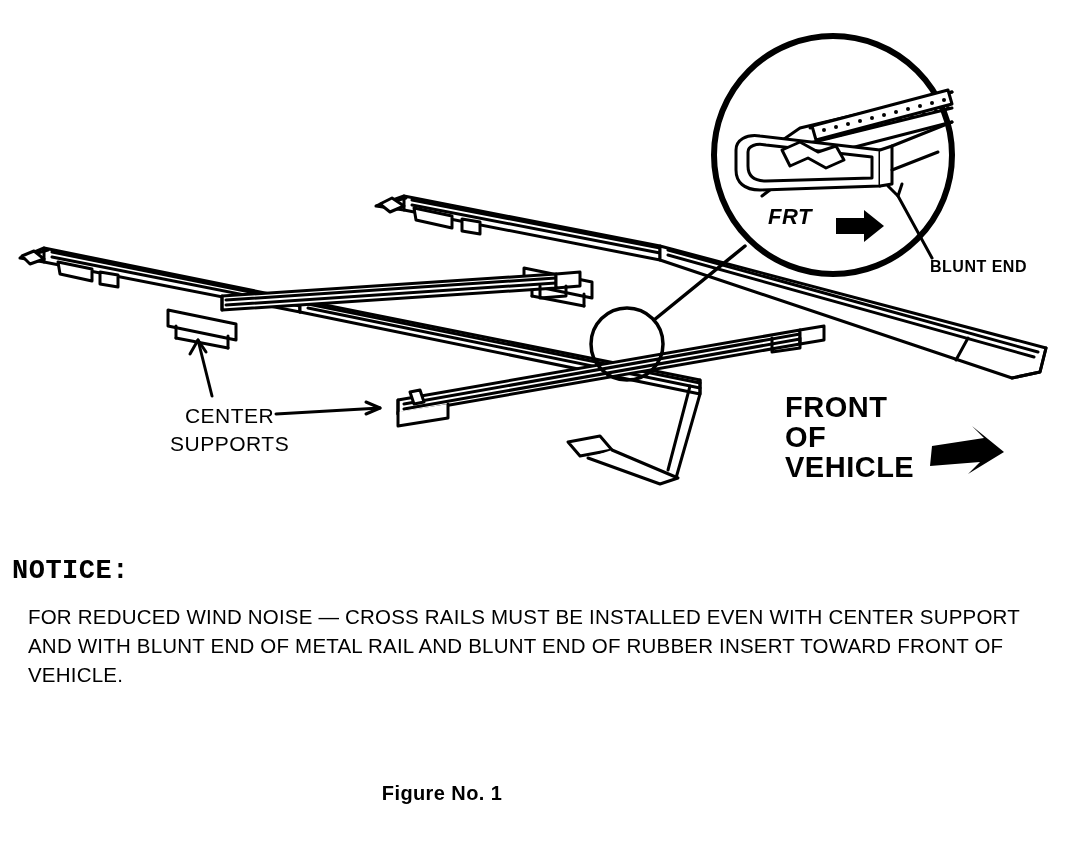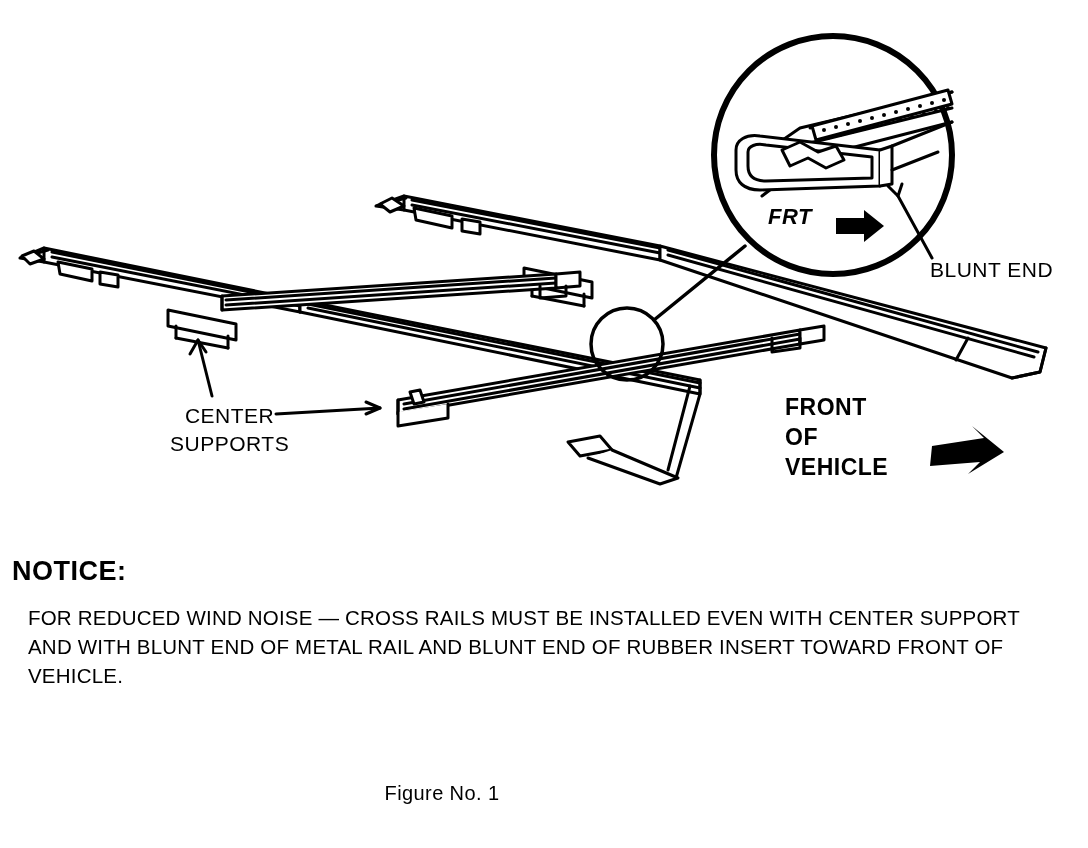--- a/index.html
+++ b/index.html
@@ -35,70 +35,71 @@
   }
   .label {
     position: absolute;
     font-family: "Liberation Sans", sans-serif;
     letter-spacing: 0.5px;
     white-space: pre;
   }
   .lbl-blunt-end {
     left: 930px;
     top: 258px;
-    font-size: 21px;
-    font-weight: 400;
+    font-size: 16px;
+    font-weight: 700;
   }
   .lbl-frt {
     left: 768px;
     top: 204px;
     font-size: 22px;
     font-weight: 700;
     font-style: italic;
   }
   .lbl-center-supports {
     left: 170px;
     top: 402px;
     font-size: 21px;
     line-height: 28px;
     text-align: center;
   }
   .lbl-front-of-vehicle {
     left: 785px;
     top: 392px;
-    font-size: 23px;
+    font-size: 29px;
     font-weight: 700;
     line-height: 30px;
   }
   .notice-block {
     position: absolute;
     left: 12px;
     top: 556px;
     width: 1040px;
   }
   .notice-title {
     font-size: 27px;
     font-weight: 700;
     letter-spacing: 0.5px;
     margin: 0 0 3px 0;
+    font-family: Liberation Mono, monospace;
   }
   .notice-body {
     font-size: 20.5px;
     line-height: 29px;
     letter-spacing: 0.2px;
     margin: 16px;
   }
   .figure-caption {
     position: absolute;
     left: 0;
     top: 782px;
     width: 884px;
     text-align: center;
     font-size: 20px;
-    font-weight: 400;
+    font-weight: 700;
   }
   .figure-caption span { letter-spacing: 0.4px; }
 </style>
 </head>
 <body>
 
 <div id="page">
 
   <div class="diagram-area">
     <svg class="art" viewBox="0 0 1088 520">

